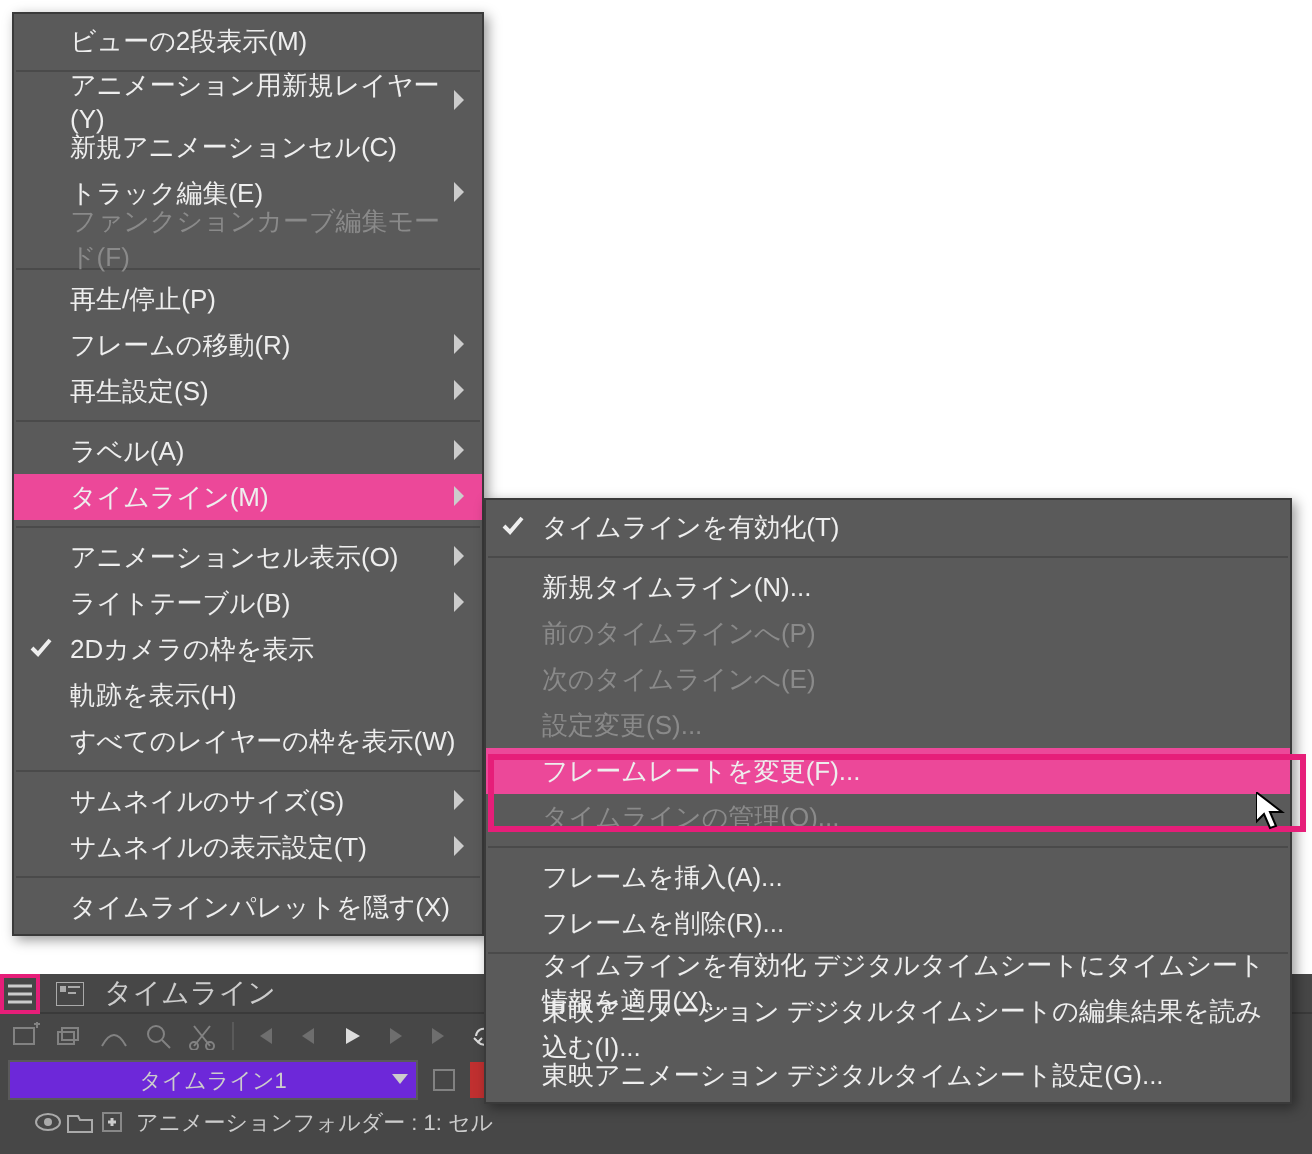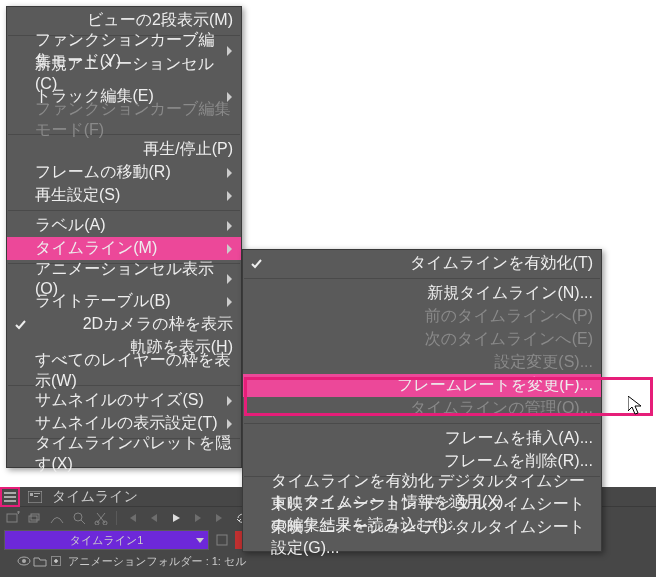--- a/index.html
+++ b/index.html
@@ -27,28 +27,28 @@
   .frame-box { width: 8px; height: 18px; background: #2a2a2a; }
   .frame-box.blue { background: #1a3ae0; }
   .frame-box.red { background: #c03030; }
   
   .folder-row { display: flex; align-items: center; height: 20px; padding: 0 16px; color: #ccc; font-size: 11px; }
   .folder-row .icon-cell { width: 16px; display: flex; align-items: center; justify-content: center; }
   
   
   .menu { position: absolute; background: #5a5a5a; border: 1px solid #3a3a3a; box-shadow: 2px 2px 6px rgba(0,0,0,0.4); padding: 2px 0; }
   .menu1 { left: 6px; top: 6px; width: 236px; }
-  .menu-item { display: flex; align-items: center; height: 23px; padding: 0 8px 0 28px; color: #eee; font-size: 16px; position: relative; cursor: default; justify-content: flex-end; }
+  .menu-item { display: flex; align-items: center; height: 23px; padding: 0 8px 0 28px; color: #eee; font-size: 13px; position: relative; cursor: default; }
   .menu-item.highlighted { background: #ec4899; }
   .menu-item.disabled { color: #8a8a8a; }
   .menu-item .check { position: absolute; left: 8px; }
   .menu-item .arrow { margin-left: auto; color: #ccc; }
   .menu-sep { height: 1px; background: #4a4a4a; margin: 3px 1px; }
   
-  .menu2 { left: 242px; top: 249px; width: 360px; }
+  .menu2 { left: 242px; top: 249px; width: 404px; }
   
   .highlight-box { position: absolute; border: 3px solid #e61e79; pointer-events: none; }
   .hl-frame { left: 244px; top: 377px; width: 409px; height: 39px; }
   
   .cursor { position: absolute; left: 628px; top: 396px; pointer-events: none; }
   
   svg { pointer-events: none; }
 </style>
 </head>
 <body>
@@ -178,21 +178,21 @@
     <span style="margin-left:4px">アニメーションフォルダー : 1: セル</span>
   </div>
 </div>
 
 <div class="menu menu1" id="menu1">
     <div class="menu-item">
       <span>ビューの2段表示(M)</span>
     </div>
     <div class="menu-sep"></div>
     <div class="menu-item">
-      <span>ファンクションカーブ編集モード(Y)</span>
+      <span>アニメーション用新規レイヤー(Y)</span>
       <span class="arrow"><svg width="6" height="10">
           <path d="M0 0l5 5-5 5z" fill="#ccc"></path>
         </svg></span>
     </div>
     <div class="menu-item">
       <span>新規アニメーションセル(C)</span>
     </div>
     <div class="menu-item">
       <span>トラック編集(E)</span>
       <span class="arrow"><svg width="6" height="10">

